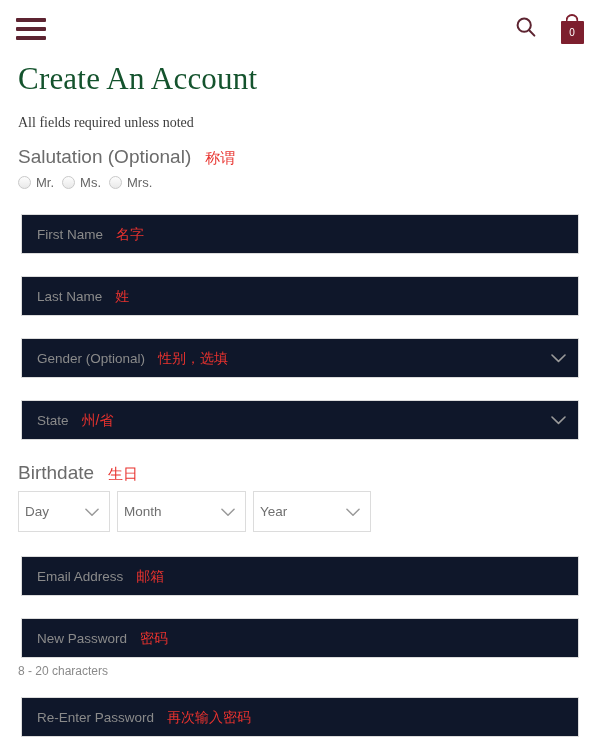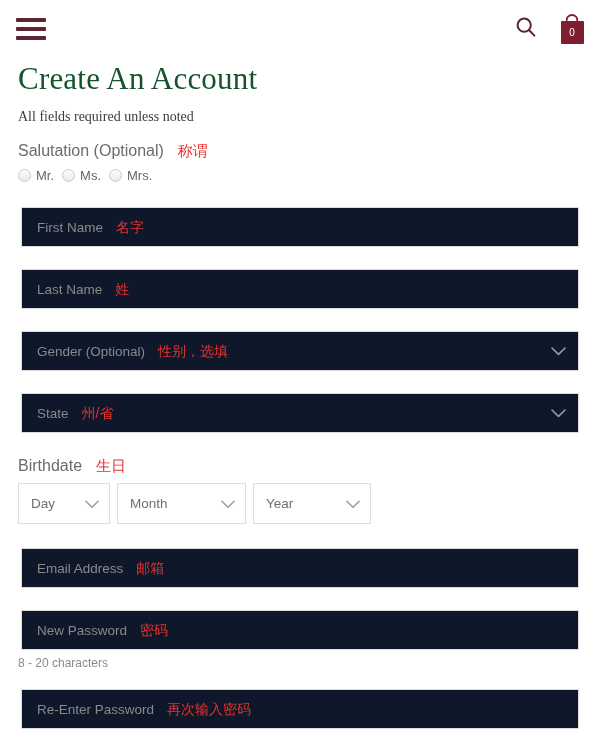--- a/index.html
+++ b/index.html
@@ -103,39 +103,39 @@
   .page-title {
     margin: 2px 0 0 18px;
     font-family: "Liberation Serif", serif;
     font-size: 31px;
     font-weight: 400;
     color: #14532d;
     line-height: 38px;
     letter-spacing: 0.2px;
   }
   .subtitle {
-    margin: 10px 0 0 18px;
+    margin: 16px 0 0 18px;
     font-family: "Liberation Serif", serif;
     font-size: 14px;
     color: #3c3c3c;
     line-height: 18px;
   }
 
   
   .form {
     margin-top: 16px;
   }
   .field-label-row {
     margin: 0 0 0 18px;
     display: flex;
     align-items: baseline;
     gap: 14px;
   }
   .field-label {
-    font-size: 16px;
+    font-size: 19px;
     color: #6b6b6b;
     line-height: 18px;
   }
   .zh {
     color: #e8322e;
     font-size: 14px;
     line-height: 18px;
     white-space: nowrap;
   }
   .zh-lg { font-size: 15px; }
@@ -217,21 +217,21 @@
     display: flex;
     gap: 7px;
   }
   .bd-select {
     height: 41px;
     border: 1px solid #dcdcdc;
     background: #fff;
     box-sizing: border-box;
     display: flex;
     align-items: center;
-    padding: 0 10px 0 12px;
+    padding: 0 10px 0 6px;
     cursor: pointer;
   }
   .bd-day   { width: 92px; }
   .bd-month { width: 129px; }
   .bd-year  { width: 118px; }
   .bd-select .placeholder { font-size: 13.5px; color: #6f6f6f; }
 </style>
 </head>
 <body>
 

